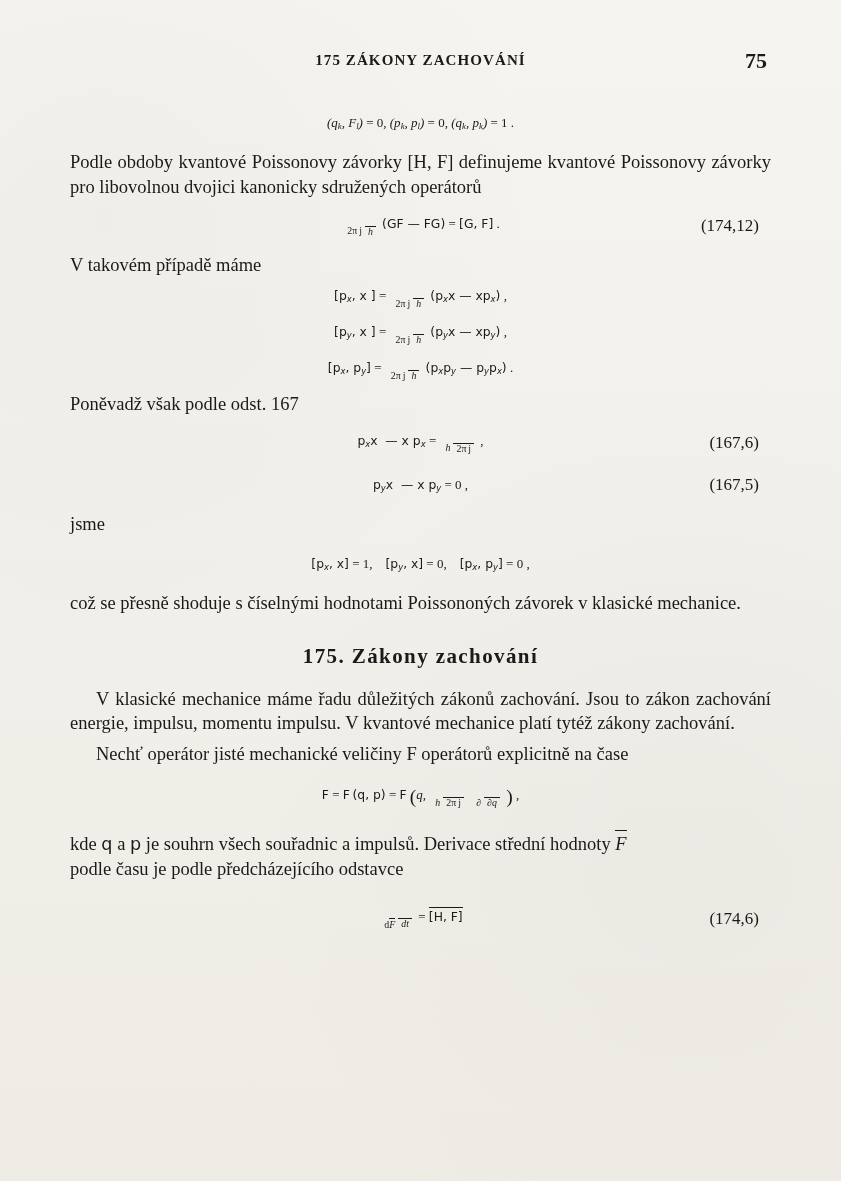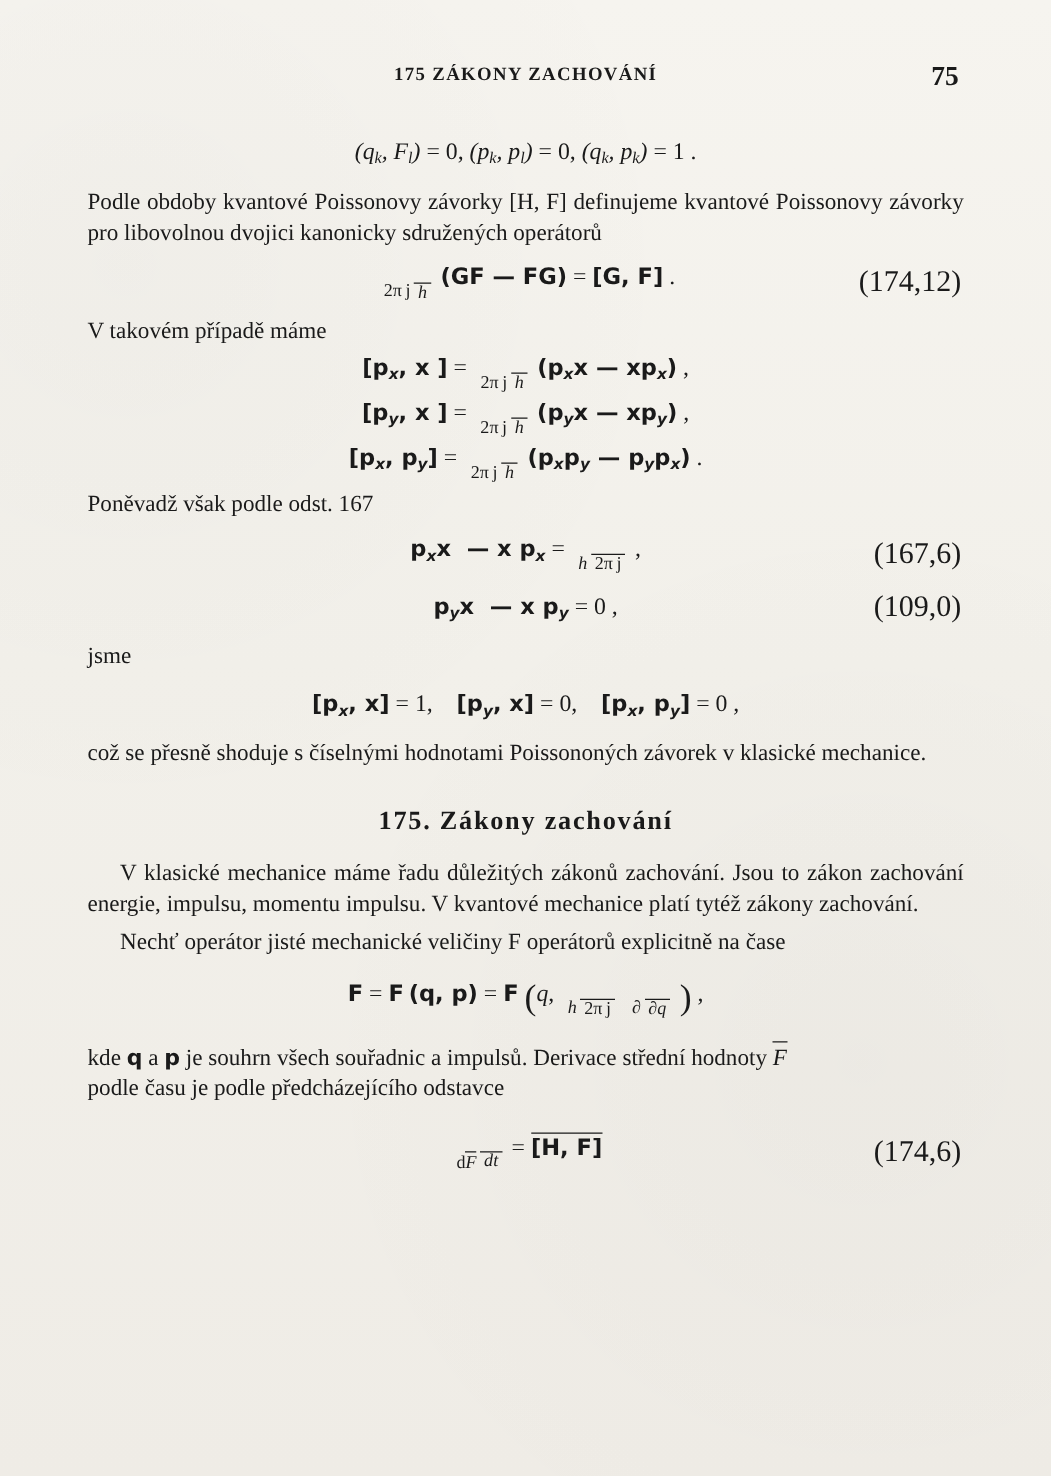--- a/index.html
+++ b/index.html
@@ -74,36 +74,36 @@
   
   .eqrow {
     position: relative;
     display: flex;
     justify-content: center;
     align-items: center;
     margin: 12px 0;
     min-height: 30px;
   }
   .eqrow .eq {
-    font-size: 19px;
+    font-size: 13px;
     white-space: nowrap;
   }
   .eqtag {
     position: absolute;
-    right: 2px;
+    right: 12px;
     bottom: 2px;
-    font-size: 24px;
+    font-size: 17px;
   }
   .eqrow.tag-mid .eqtag { bottom: auto; top: 50%; transform: translateY(-50%); }
 
   
   .it { font-style: italic; }
   .bf-op {
     font-family: "DejaVu Sans", sans-serif;
-    font-weight: 700;
+    font-weight: 400;
     font-style: normal;
     font-size: 0.95em;
   }
   .sub {
     font-size: 0.68em;
     vertical-align: -0.28em;
     font-style: italic;
   }
   .frac {
     display: inline-flex;
@@ -218,21 +218,21 @@
             <span class="den upright">2π j</span>
           </span> ,
       </div>
       <div class="eqtag">(167,6)</div>
     </div>
 
     <div class="eqrow tag-mid">
       <div class="eq">
         <span class="bf-op">p<span class="sub">y</span>x &nbsp;— x&nbsp;p<span class="sub">y</span></span> = 0 ,
       </div>
-      <div class="eqtag">(109,0)</div>
+      <div class="eqtag">(167,5)</div>
     </div>
 
 
     <p class="para label-left">jsme</p>
 
     <div class="eqrow">
       <div class="eq">
         <span class="bf-op">[p<span class="sub">x</span>, x]</span> = 1, &nbsp;&nbsp;
         <span class="bf-op">[p<span class="sub">y</span>, x]</span> = 0, &nbsp;&nbsp;
         <span class="bf-op">[p<span class="sub">x</span>, p<span class="sub">y</span>]</span> = 0 ,

